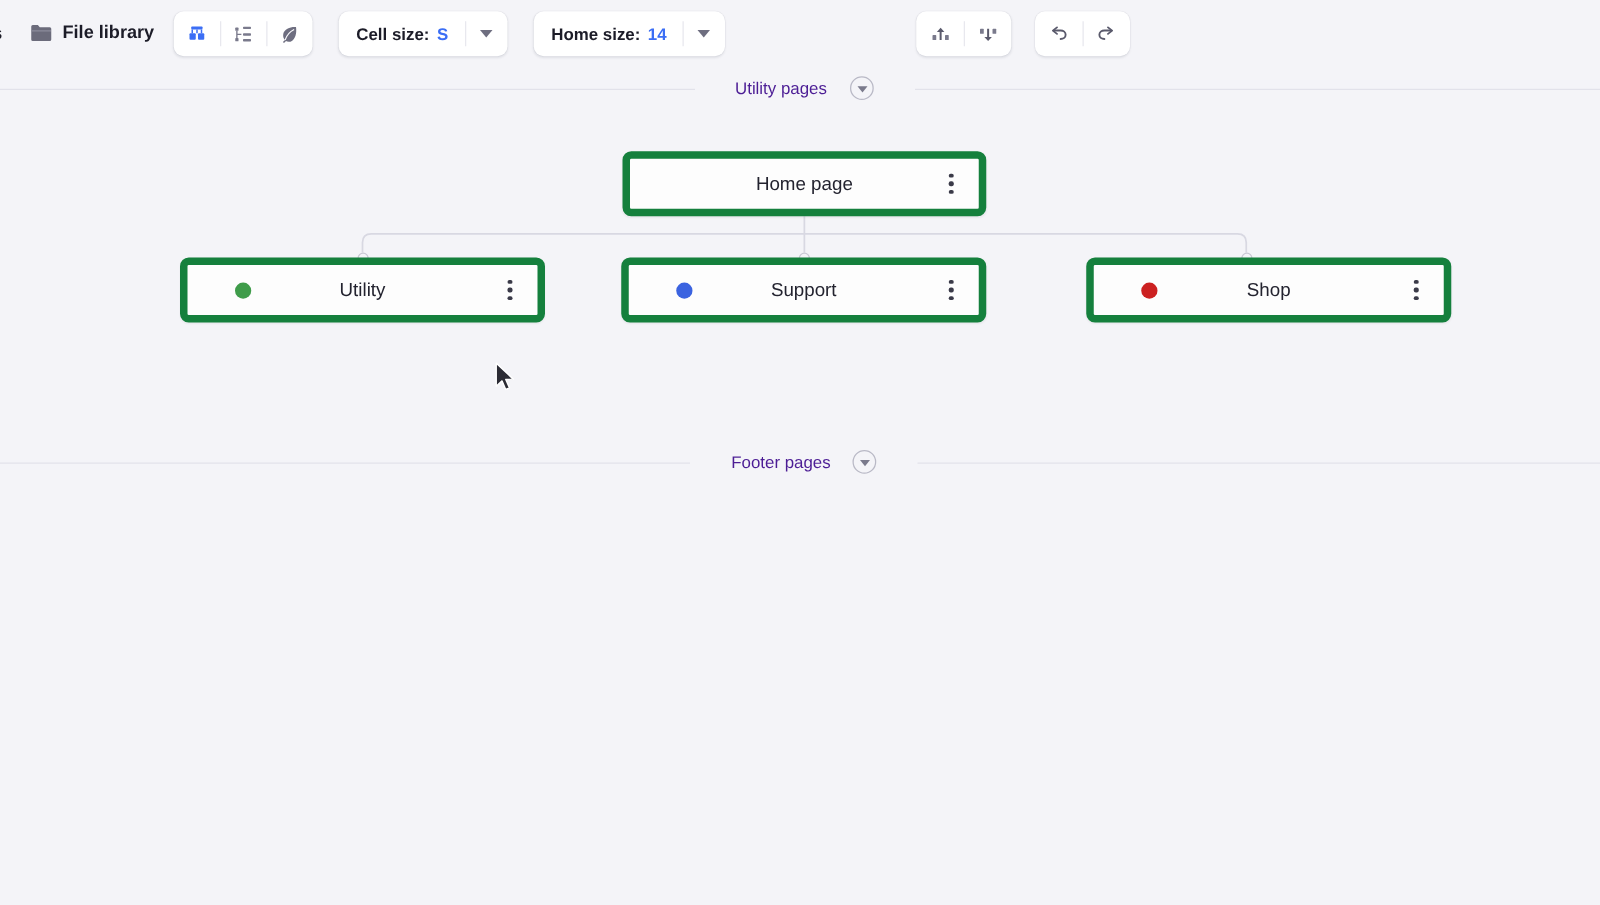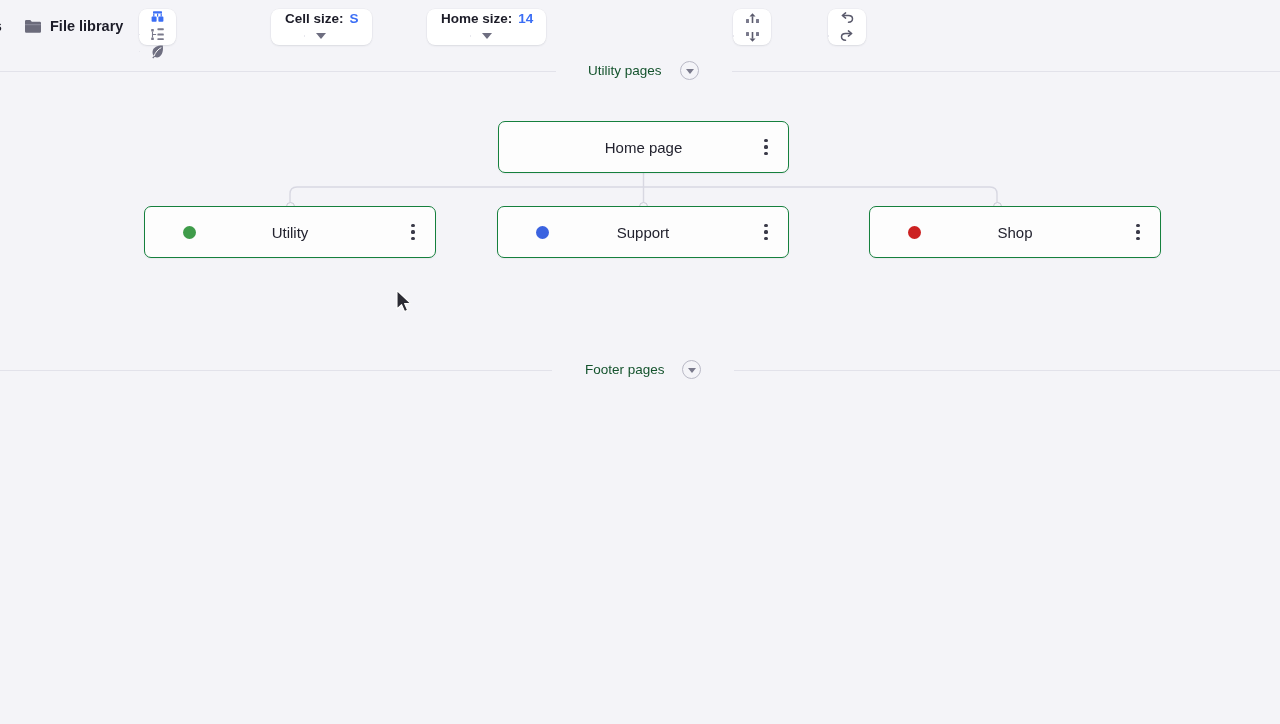--- a/index.html
+++ b/index.html
@@ -29,21 +29,20 @@
     white-space: nowrap;
   }
 
   .group {
     position: absolute;
     background: #ffffff;
     border-radius: 8px;
     height: 36px;
     display: flex; align-items: center;
     box-shadow: 0 1px 2px rgba(16,20,40,.09), 0 0 0 .5px rgba(16,20,40,.04);
-    flex-direction: column;
   }
   .seg {
     height: 36px; display: flex; align-items: center; justify-content: center;
     cursor: pointer; position: relative;
   }
   .seg + .seg::before {
     content: ""; position: absolute; left: 0; top: 8px; bottom: 8px;
     width: 1px; background: #e8e8ee;
   }
 
@@ -80,21 +79,21 @@
 
   
   .section-band { position: absolute; left: 0; width: 1280px; height: 24px; }
   .section-band .rule {
     position: absolute; top: 11px; height: 1px; background: #e2e2ea;
   }
   .section-band .rule.left { left: 0; }
   .section-band .rule.right { right: 0; }
   .section-band .sec-label {
     position: absolute; top: 3px;
-    font-size: 13.5px; color: #14532d; white-space: nowrap;
+    font-size: 13.5px; color: #4c1d95; white-space: nowrap;
   }
   .chev-btn {
     position: absolute; top: 1px;
     width: 19px; height: 19px; border-radius: 50%;
     border: 1.2px solid #b9b9c6; background: #f4f4f8;
     display: flex; align-items: center; justify-content: center; cursor: pointer;
   }
   .chev-btn .caret-sm {
     width: 0; height: 0;
     border-left: 4.2px solid transparent; border-right: 4.2px solid transparent;
@@ -113,21 +112,21 @@
   #band-footer .rule.right { width: 546px; }
   #band-footer .sec-label  { left: 585px; }
   #band-footer .chev-btn   { left: 682px; }
 
   
   .canvas { position: absolute; left: 0; top: 84px; width: 1280px; height: 243px; }
 
   .node {
     position: absolute;
     background: #fdfdfd;
-    border: 1px solid #15803d;
+    border: 6px solid #15803d;
     border-radius: 7px;
     height: 52px;
     display: flex; align-items: center;
     box-shadow: 0 1px 1.5px rgba(16,20,40,.05);
     cursor: pointer;
   }
   .node-title {
     position: absolute; left: 0; right: 0; text-align: center;
     font-size: 15px; color: #23232f; pointer-events: none;
   }

